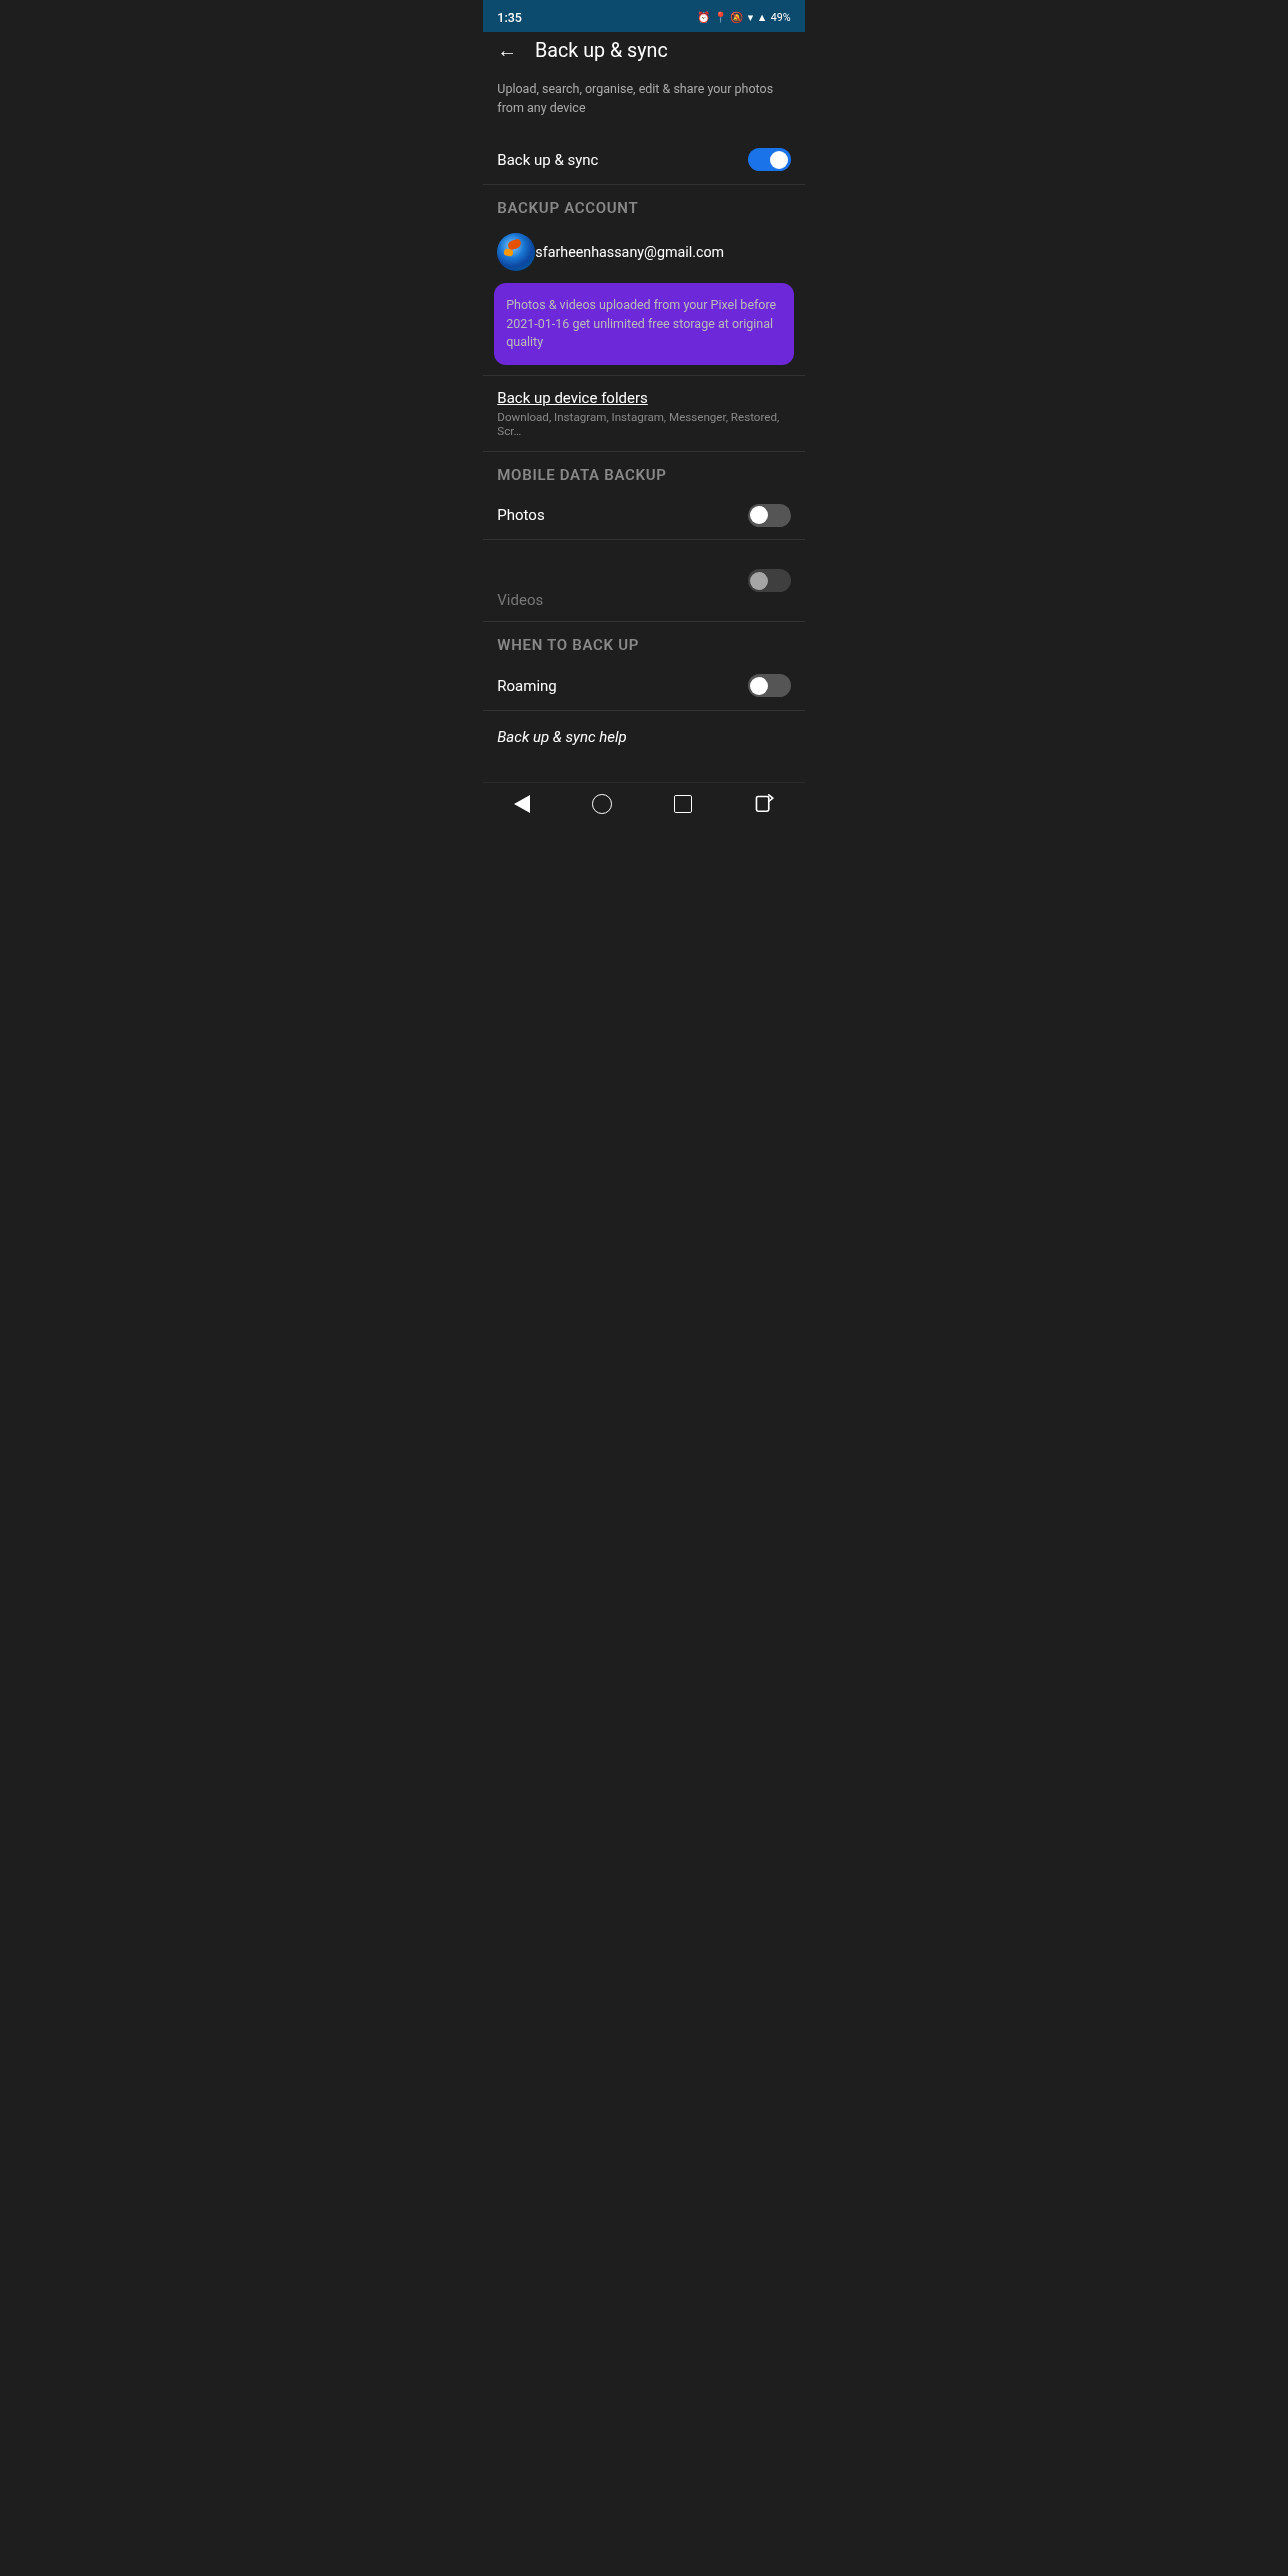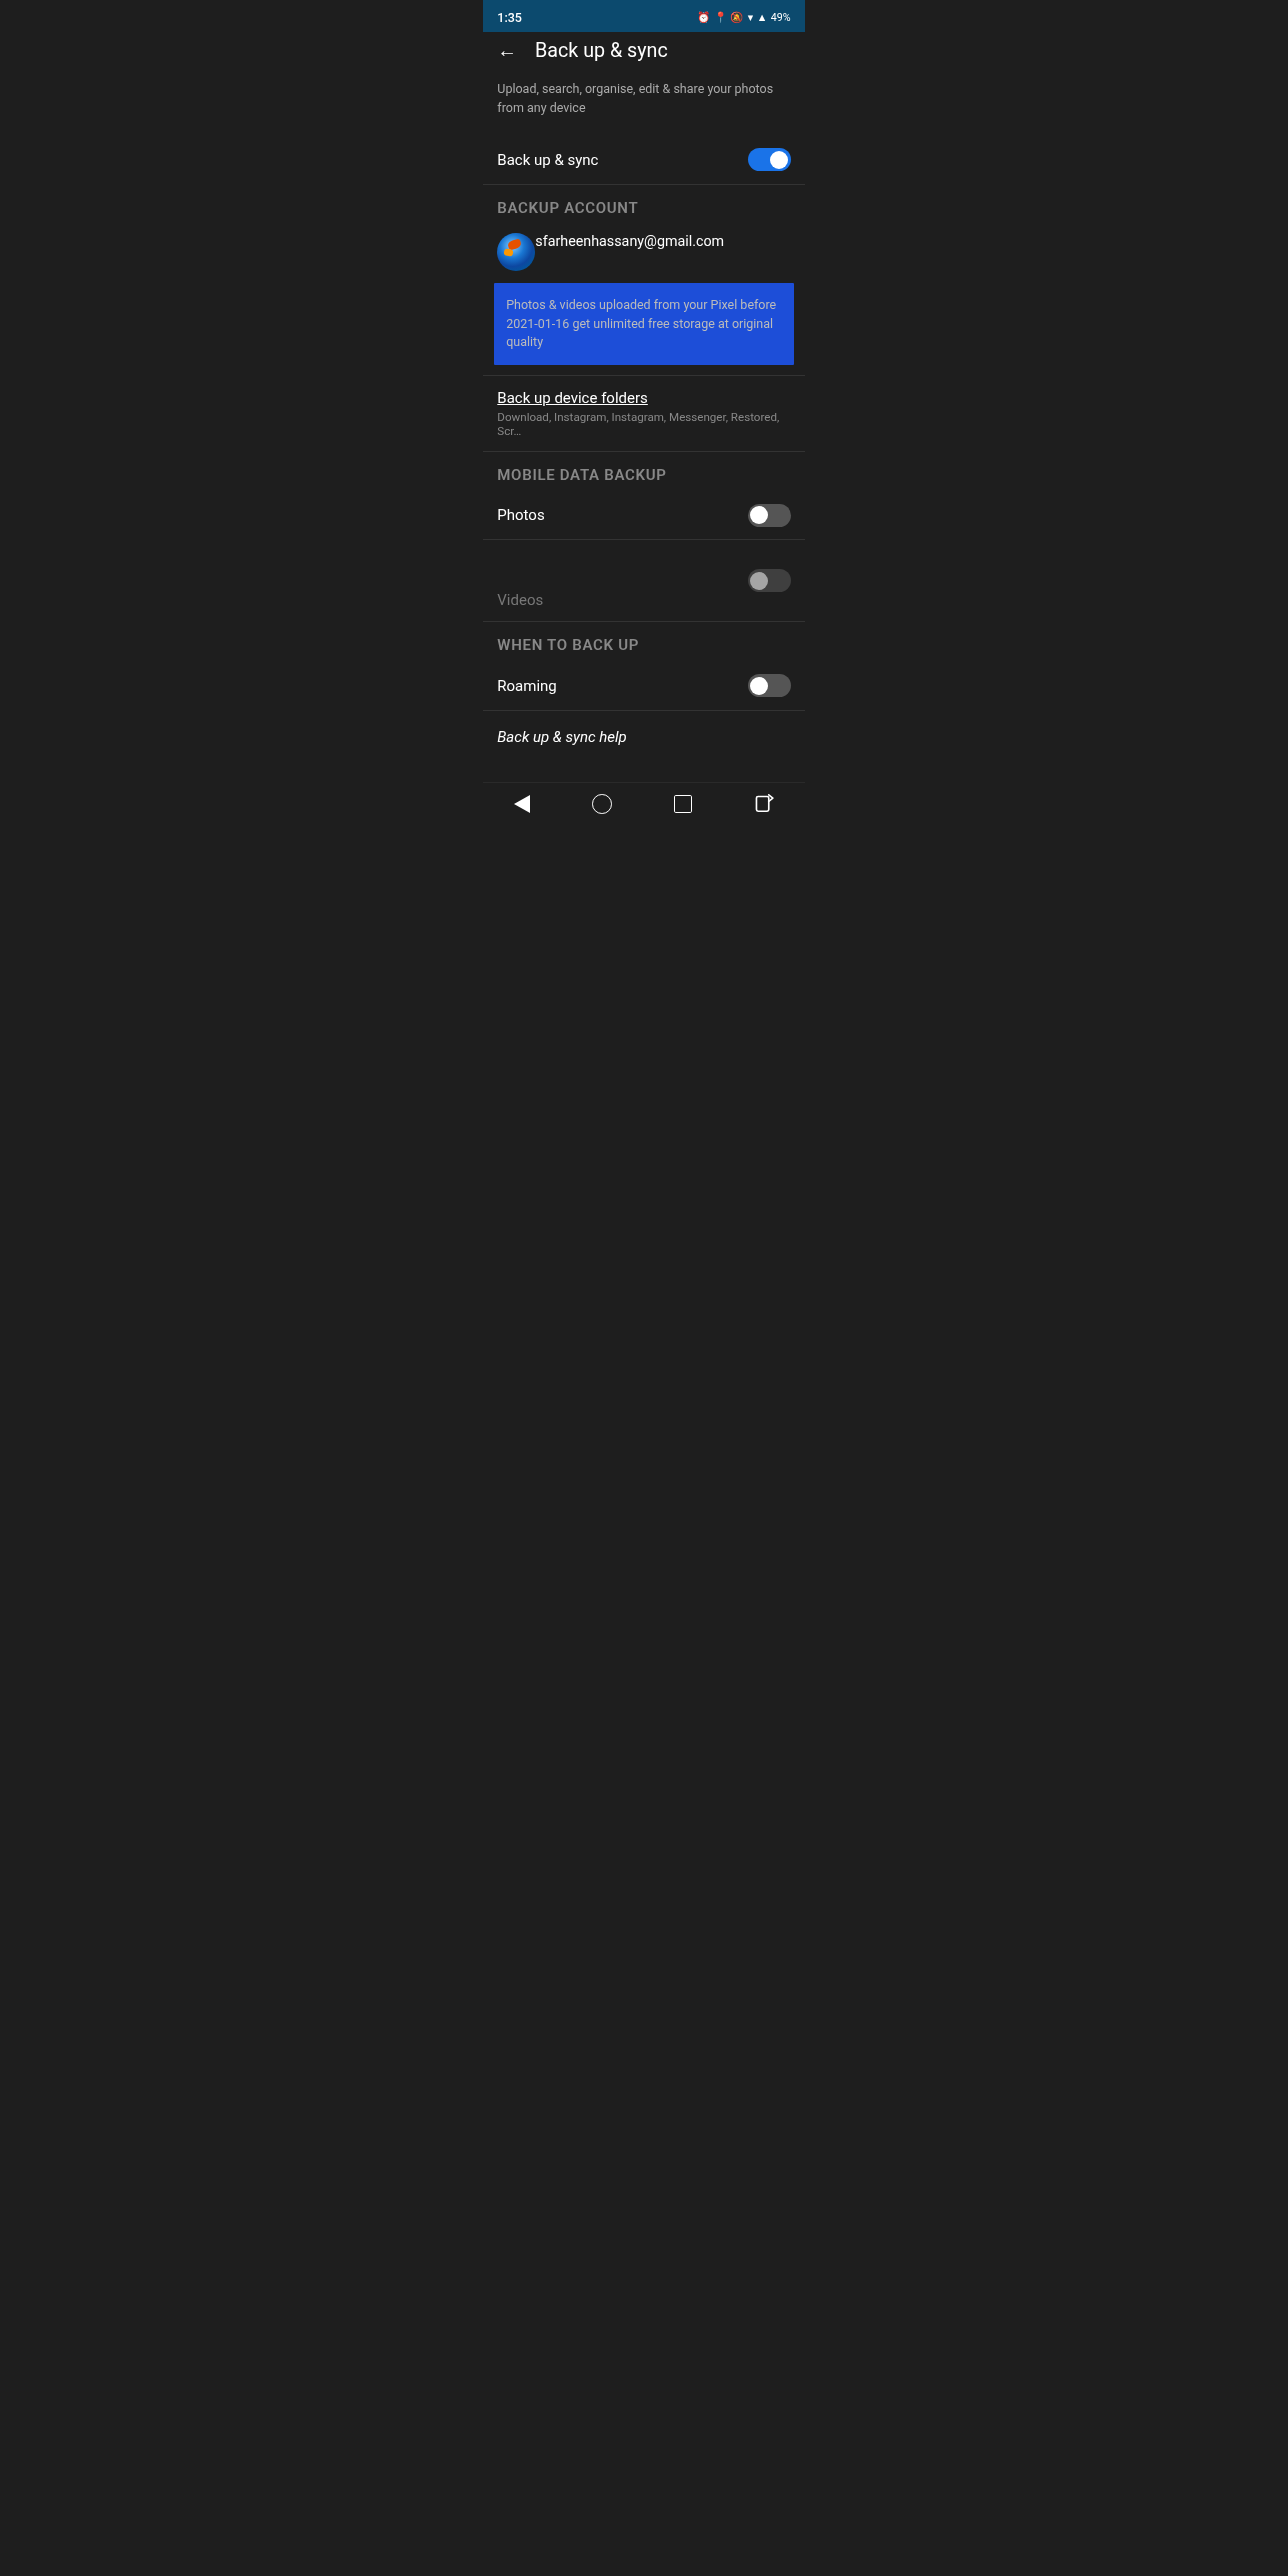--- a/index.html
+++ b/index.html
@@ -136,21 +136,21 @@
       font-size: 15px;
       font-weight: 600;
       color: #888;
       letter-spacing: 0.7px;
       text-transform: uppercase;
     }
 
     
     .account-row {
       display: flex;
-      align-items: flex-start;
+      align-items: center;
       padding: 9px 14.3px 12.5px;
     }
 
     
     .avatar-globe {
       width: 38px;
       height: 38px;
       border-radius: 50%;
       background: radial-gradient(circle at 40% 35%, #64b5f6 10%, #1976d2 35%, #0d47a1 60%, #01579b 80%);
       position: relative;
@@ -182,22 +182,22 @@
     }
 
     .account-email {
       font-size: 14.3px;
       color: #fff;
     }
 
     
     .info-box {
       margin: 0 10.7px 10.7px;
-      background-color: #1d4ed8;
-      border-radius: 1px;
+      background-color: #6d28d9;
+      border-radius: 12px;
       padding: 12.5px 12.5px;
     }
 
     .info-box-text {
       font-size: 12.5px;
       color: #bbb;
       line-height: 1.5;
     }
 
     

